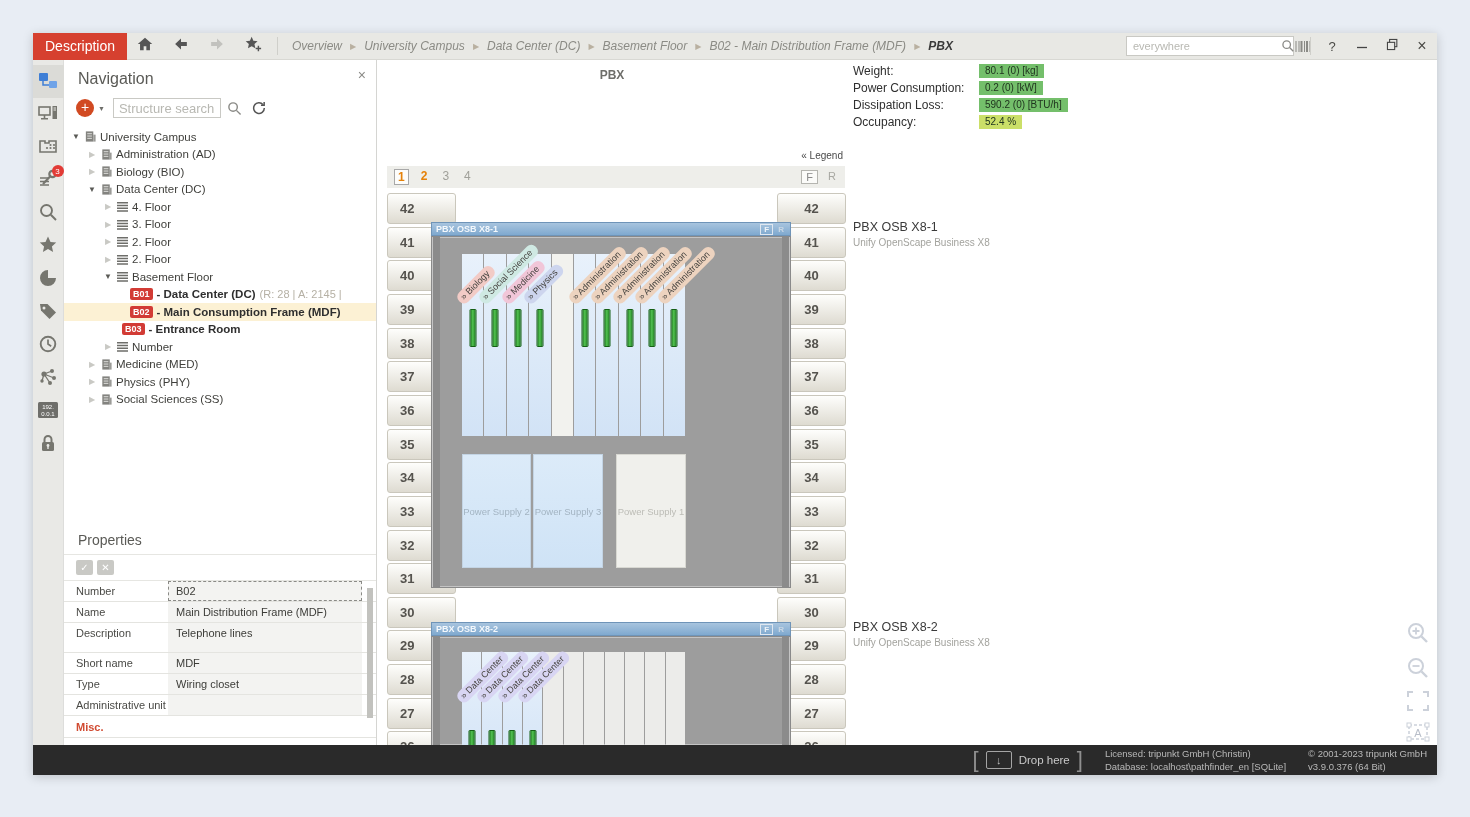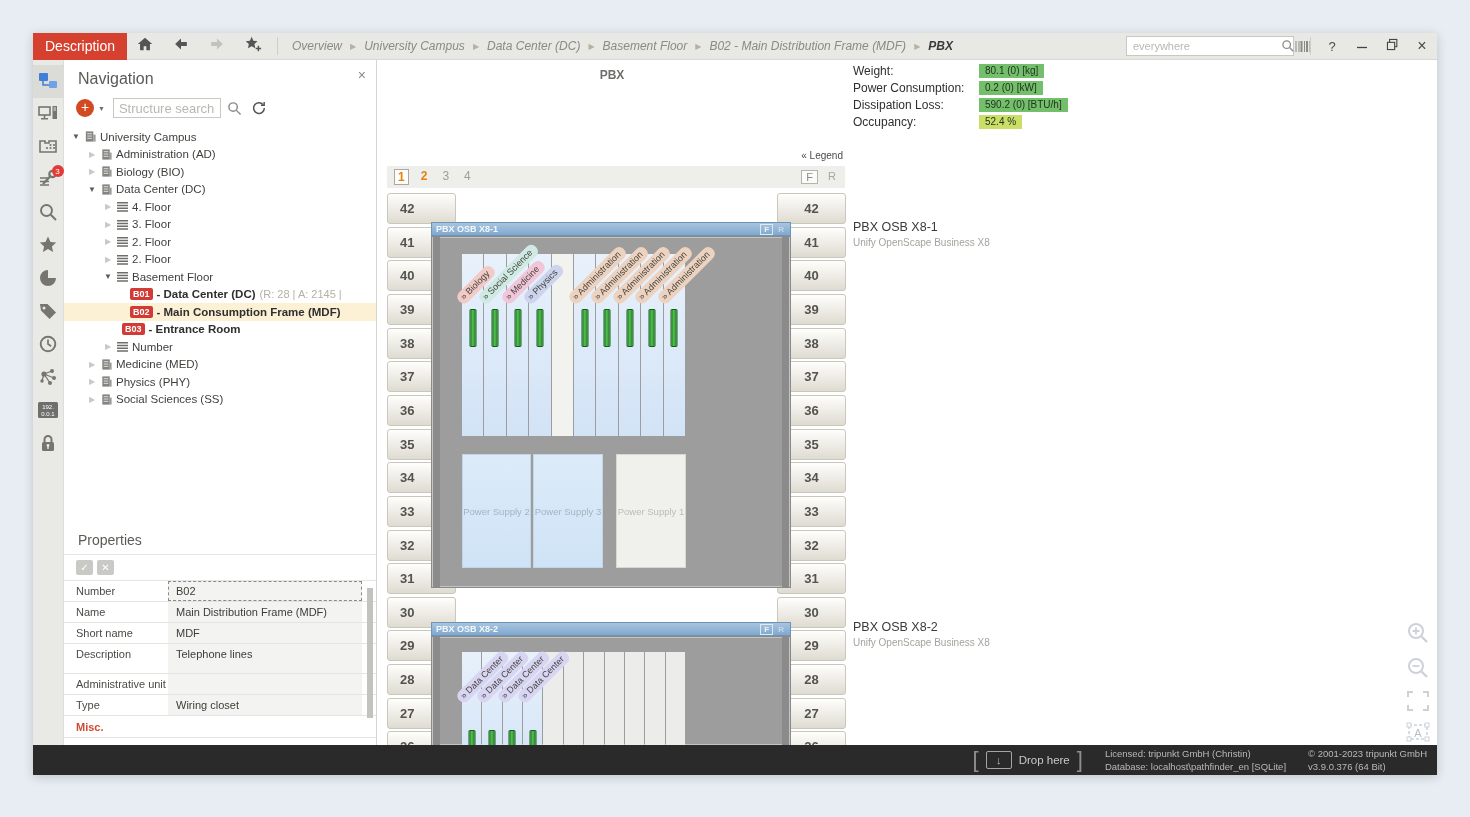--- a/index.html
+++ b/index.html
@@ -484,35 +484,35 @@
         </div>
         <div id="props-table">
             <div class="prow" style="height: 21px;">
               <span class="pl">Number</span>
               <span class="pv focus">B02</span>
             </div>
             <div class="prow" style="height: 21px;">
               <span class="pl">Name</span>
               <span class="pv">Main Distribution Frame (MDF)</span>
             </div>
+            <div class="prow" style="height: 30px;">
+              <span class="pl">Description</span>
+              <span class="pv">Telephone lines</span>
+            </div>
             <div class="prow" style="height: 21px;">
               <span class="pl">Short name</span>
               <span class="pv">MDF</span>
             </div>
-            <div class="prow" style="height: 30px;">
-              <span class="pl">Description</span>
-              <span class="pv">Telephone lines</span>
+            <div class="prow" style="height: 21px;">
+              <span class="pl">Type</span>
+              <span class="pv">Wiring closet</span>
             </div>
             <div class="prow" style="height: 21px;">
               <span class="pl">Administrative unit</span>
               <span class="pv"></span>
-            </div>
-            <div class="prow" style="height: 21px;">
-              <span class="pl">Type</span>
-              <span class="pv">Wiring closet</span>
             </div>
             <div class="misc">Misc.</div>
           </div>
         <div class="props-scroll"></div>
       </div>
     </div>
 
     <div class="main">
       <div class="main-title">PBX</div>
 

